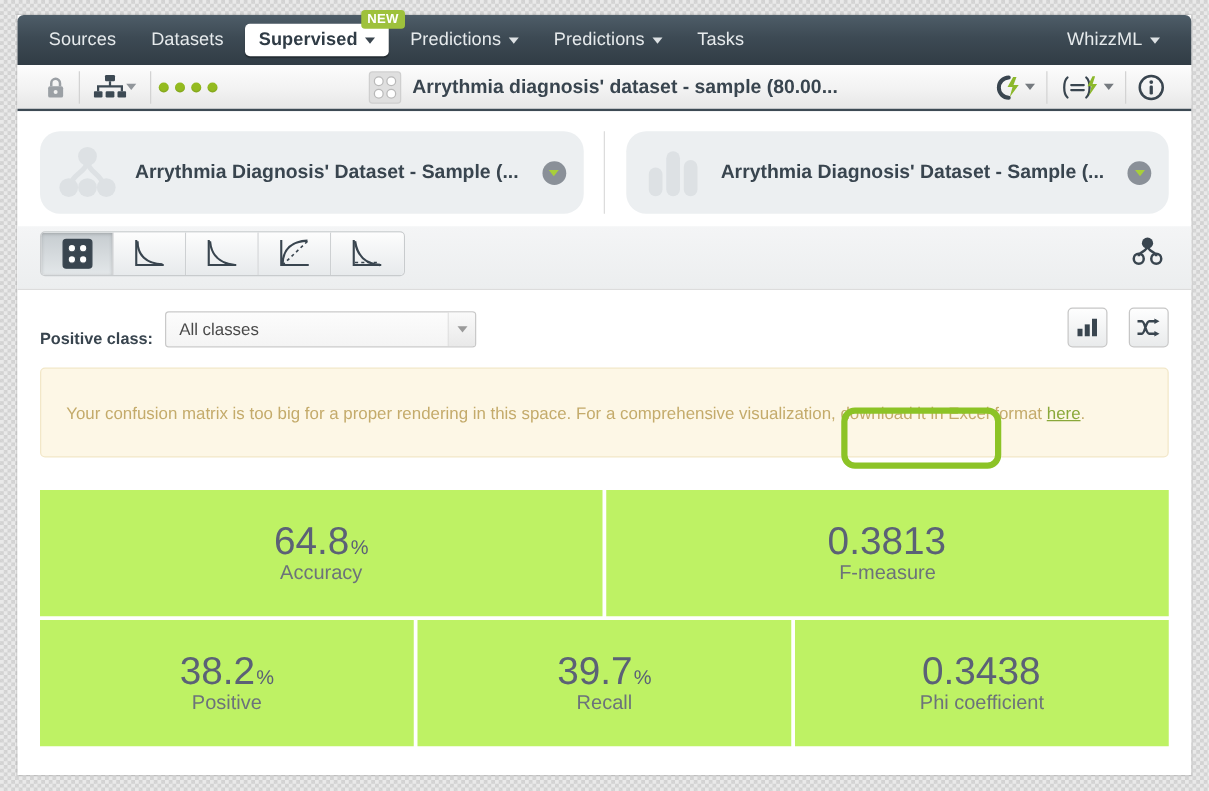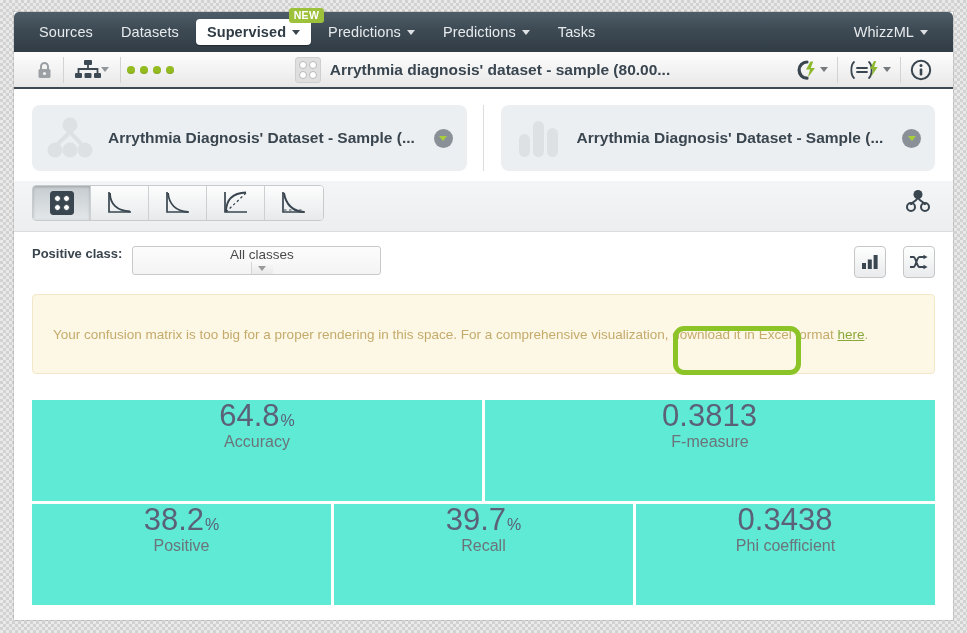--- a/index.html
+++ b/index.html
@@ -156,21 +156,21 @@
 
   
   #cards {
     display: flex;
     padding: 16px 18px 10px 18px;
     gap: 0;
   }
   .card {
     flex: 1;
     background: #eceff1;
-    border-radius: 8px;
+    border-radius: 16px;
     height: 66px;
     display: flex;
     align-items: center;
     padding: 0 14px;
     gap: 14px;
     cursor: pointer;
     min-width: 0;
   }
   .card-gap { width: 34px; display: flex; justify-content: center; }
   .card-gap > span { width: 1px; background: #dcdcdc; height: 100%; }
@@ -225,37 +225,36 @@
   .tab.active {
     background: linear-gradient(to bottom,#c6ccd0,#e3e7e9);
     box-shadow: inset 0 1px 3px rgba(0,0,0,.22);
   }
   .tabs-spacer { flex: 1; }
   .tab-right-icon { padding: 0 4px; cursor: pointer; }
 
   
   #pc-row {
     display: flex;
-    align-items: flex-start;
+    align-items: flex-end;
     padding: 14px 18px 12px 18px;
     gap: 10px;
   }
   #pc-label { font-size: 13px; font-weight: bold; color: #38444e; }
   #pc-select {
     width: 249px; height: 29px;
     border: 1px solid #c9c9c9;
     border-radius: 3px;
     background: linear-gradient(to bottom,#fcfcfc,#f4f4f4);
     display: flex; align-items: center;
     font-size: 13.5px;
     color: #4a4a4a;
     padding: 0 0 0 10px;
     cursor: pointer;
     position: relative;
-    flex-direction: column;
   }
   #pc-select-value { flex: 1; }
   #pc-select-arrow {
     width: 22px; height: 27px;
     border-left: 1px solid #d5d5d5;
     background: linear-gradient(to bottom,#fafafa,#e9e9e9);
     display: flex; align-items: center; justify-content: center;
     border-radius: 0 2px 2px 0;
   }
   #pc-select-arrow i {
@@ -275,21 +274,21 @@
     cursor: pointer;
     margin-left: 7px;
   }
 
   
   #banner {
     margin: 4px 18px 0 18px;
     background: #fdf7e6;
     border: 1px solid #f2e7c8;
     border-radius: 4px;
-    height: 80px;
+    height: 72px;
     display: flex;
     align-items: center;
     padding: 8px 20px;
     font-size: 13.5px;
     color: #c4ab6b;
   }
   #banner-link {
     color: #8aa83a;
     text-decoration: underline;
     cursor: pointer;
@@ -311,25 +310,26 @@
   
   #metrics {
     margin: 26px 18px 0 18px;
     display: flex;
     flex-direction: column;
     gap: 3px;
   }
   .metric-row { display: flex; gap: 3px; }
   .metric-cell {
     flex: 1;
-    background: #5eead4;
+    background: #bef264;
     height: 101px;
     display: flex;
     flex-direction: column;
     align-items: center;
+    justify-content: center;
     gap: 2px;
   }
   .metric-value {
     font-size: 31px;
     color: #5b6176;
     line-height: 1;
     font-weight: normal;
     display: flex;
     align-items: baseline;
   }

